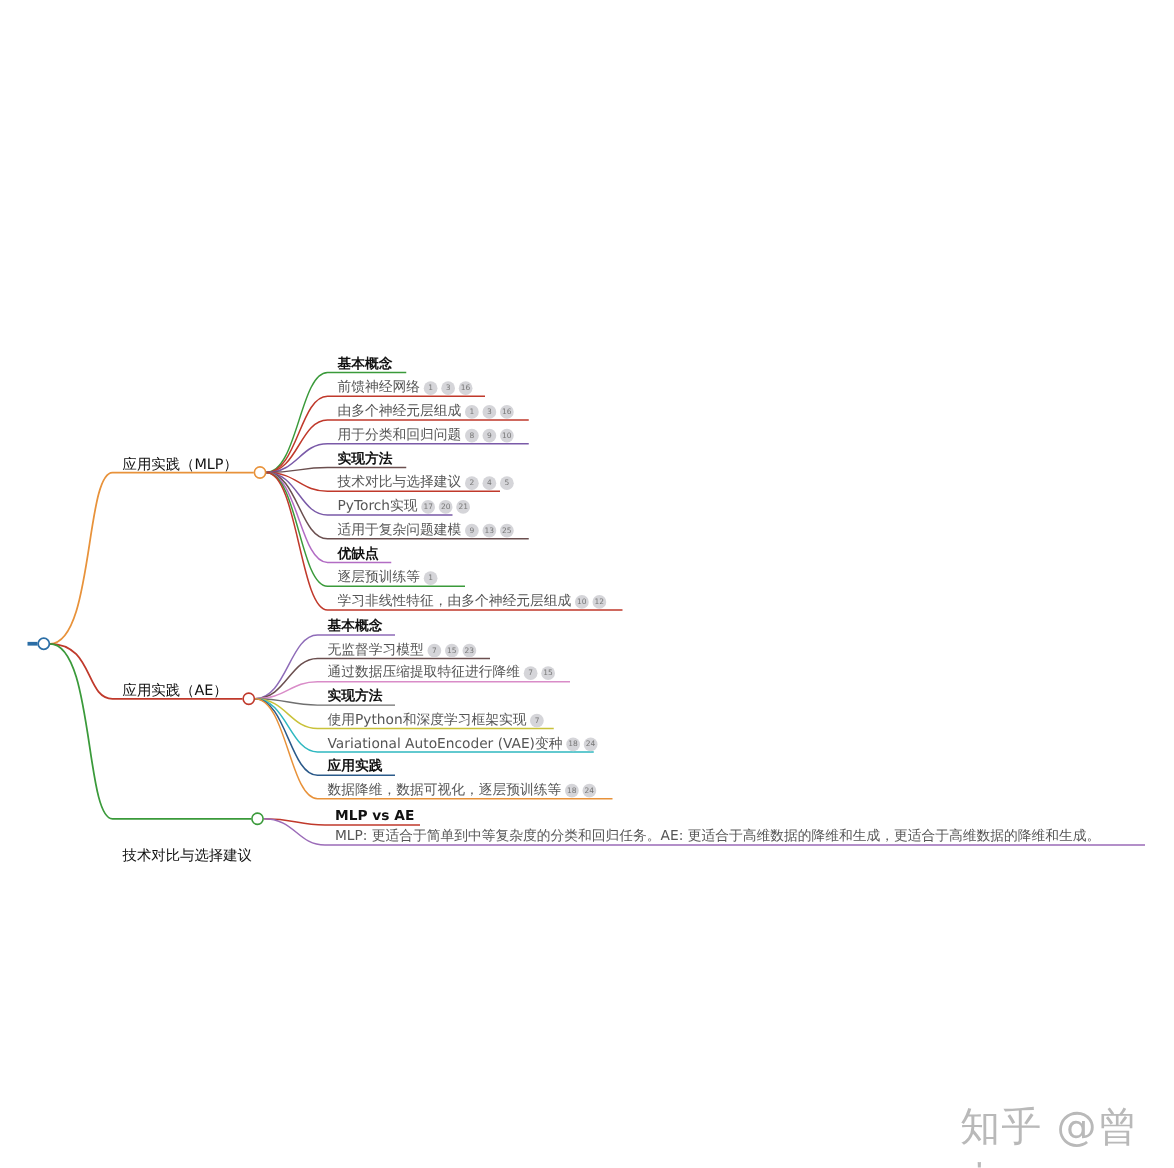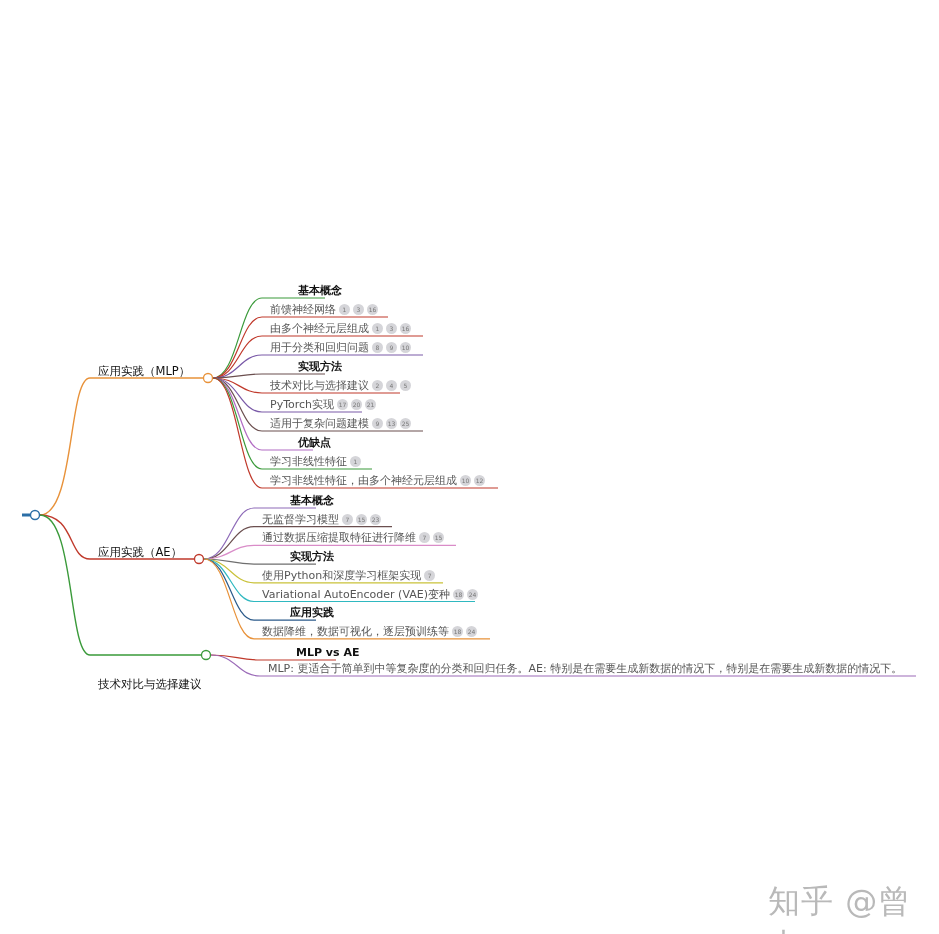--- a/index.html
+++ b/index.html
@@ -1,20 +1,20 @@
 <!DOCTYPE html>
 <html><head>
 <meta charset="utf-8">
 <style>
   html, body { margin: 0; padding: 0; background: #ffffff; }
   body { width: 939px; height: 934px; position: relative; overflow: hidden;
          font-family: "DejaVu Sans", "Liberation Sans", sans-serif; }
   #canvas { position: absolute; left: 0; top: 0; width: 939px; height: 934px; }
   .lbl { position: absolute; white-space: nowrap; font-size: 11px; color: #555; line-height: 14px; }
-  .lbl.bold { font-weight: bold; color: #111; margin-left: 28px; }
+  .lbl.bold { font-weight: bold; color: #111; }
   .lbl.main { font-size: 11.5px; color: #111; font-weight: normal; }
   .badge { display: inline-block; min-width: 11px; height: 11px; border-radius: 6px;
            background: #d5d5d9; color: #777; font-size: 6px; line-height: 11px;
            text-align: center; margin-left: 3px; vertical-align: 1px; }
   .watermark { position: absolute; left: 768px; top: 880px; font-size: 32px;
                color: #b9b9b9; letter-spacing: 1px; }
 </style>
 </head>
 <body>
 
@@ -57,27 +57,27 @@
 <div id="leaves">
     <div class="lbl bold" style="left: 270px; top: 284px;"><span>基本概念</span></div>
     <div class="lbl" style="left: 270px; top: 303px;"><span>前馈神经网络</span><span class="badge">1</span><span class="badge">3</span><span class="badge">16</span></div>
     <div class="lbl" style="left: 270px; top: 322px;"><span>由多个神经元层组成</span><span class="badge">1</span><span class="badge">3</span><span class="badge">16</span></div>
     <div class="lbl" style="left: 270px; top: 341px;"><span>用于分类和回归问题</span><span class="badge">8</span><span class="badge">9</span><span class="badge">10</span></div>
     <div class="lbl bold" style="left: 270px; top: 360px;"><span>实现方法</span></div>
     <div class="lbl" style="left: 270px; top: 379px;"><span>技术对比与选择建议</span><span class="badge">2</span><span class="badge">4</span><span class="badge">5</span></div>
     <div class="lbl" style="left: 270px; top: 398px;"><span>PyTorch实现</span><span class="badge">17</span><span class="badge">20</span><span class="badge">21</span></div>
     <div class="lbl" style="left: 270px; top: 417px;"><span>适用于复杂问题建模</span><span class="badge">9</span><span class="badge">13</span><span class="badge">25</span></div>
     <div class="lbl bold" style="left: 270px; top: 436px;"><span>优缺点</span></div>
-    <div class="lbl" style="left: 270px; top: 455px;"><span>学习非线性特征</span><span class="badge">1</span></div>
+    <div class="lbl" style="left: 270px; top: 455px;"><span>逐层预训练等</span><span class="badge">1</span></div>
     <div class="lbl" style="left: 270px; top: 474px;"><span>学习非线性特征，由多个神经元层组成</span><span class="badge">10</span><span class="badge">12</span></div>
     <div class="lbl bold" style="left: 262px; top: 494px;"><span>基本概念</span></div>
     <div class="lbl" style="left: 262px; top: 512.7px;"><span>无监督学习模型</span><span class="badge">7</span><span class="badge">15</span><span class="badge">23</span></div>
     <div class="lbl" style="left: 262px; top: 531.4px;"><span>通过数据压缩提取特征进行降维</span><span class="badge">7</span><span class="badge">15</span></div>
     <div class="lbl bold" style="left: 262px; top: 550.1px;"><span>实现方法</span></div>
     <div class="lbl" style="left: 262px; top: 568.8px;"><span>使用Python和深度学习框架实现</span><span class="badge">7</span></div>
     <div class="lbl" style="left: 262px; top: 587.5px;"><span>Variational AutoEncoder (VAE)变种</span><span class="badge">18</span><span class="badge">24</span></div>
     <div class="lbl bold" style="left: 262px; top: 606.2px;"><span>应用实践</span></div>
     <div class="lbl" style="left: 262px; top: 624.9px;"><span>数据降维，数据可视化，逐层预训练等</span><span class="badge">18</span><span class="badge">24</span></div>
     <div class="lbl bold" style="left: 268px; top: 646px;"><span>MLP vs AE</span></div>
-    <div class="lbl" style="left: 268px; top: 662px;"><span>MLP: 更适合于简单到中等复杂度的分类和回归任务。AE: 特别是在需要生成新数据的情况下，特别是在需要生成新数据的情况下。</span></div>
+    <div class="lbl" style="left: 268px; top: 662px;"><span>MLP: 更适合于简单到中等复杂度的分类和回归任务。AE: 更适合于高维数据的降维和生成，更适合于高维数据的降维和生成。</span></div>
   </div>
 
 <div class="watermark">知乎 @曾山</div>
 
 </body></html>

